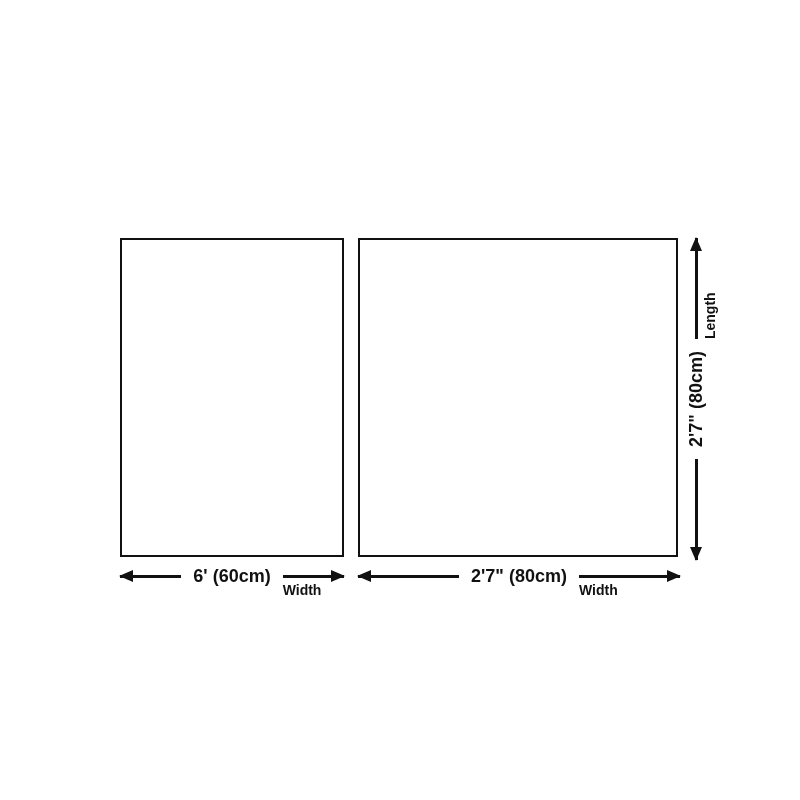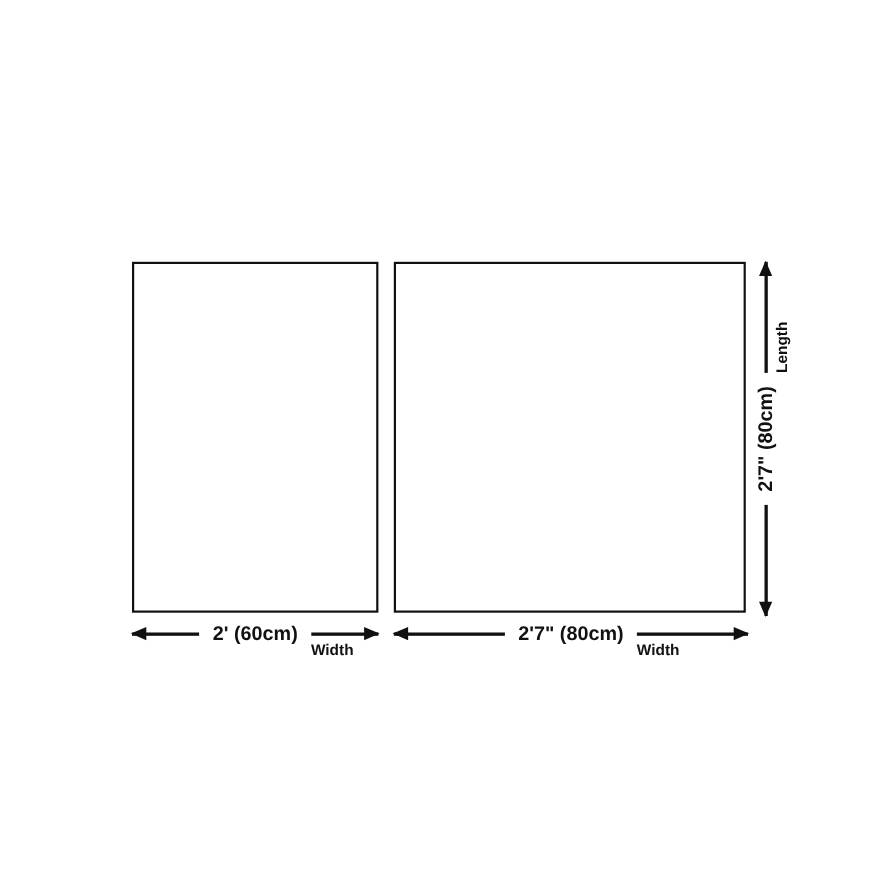--- a/index.html
+++ b/index.html
@@ -81,21 +81,21 @@
 </head>
 <body>
 
 <div class="canvas">
 
   <div class="panel panel-left"></div>
   <div class="panel panel-right"></div>
 
   <div class="dim dim-left">
     <span class="arrow a-left"></span>
-    <span class="dim-text">2' (60cm)</span>
+    <span class="dim-text">6' (60cm)</span>
     <span class="arrow a-right">
       <span class="sub-label">Width</span>
     </span>
   </div>
 
   <div class="dim dim-right">
     <span class="arrow a-left"></span>
     <span class="dim-text">2'7" (80cm)</span>
     <span class="arrow a-right">
       <span class="sub-label">Width</span>

